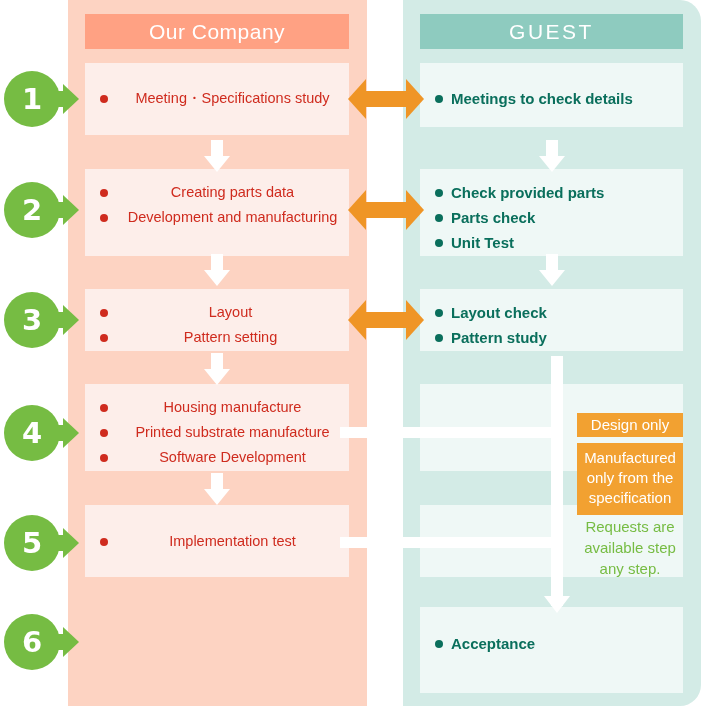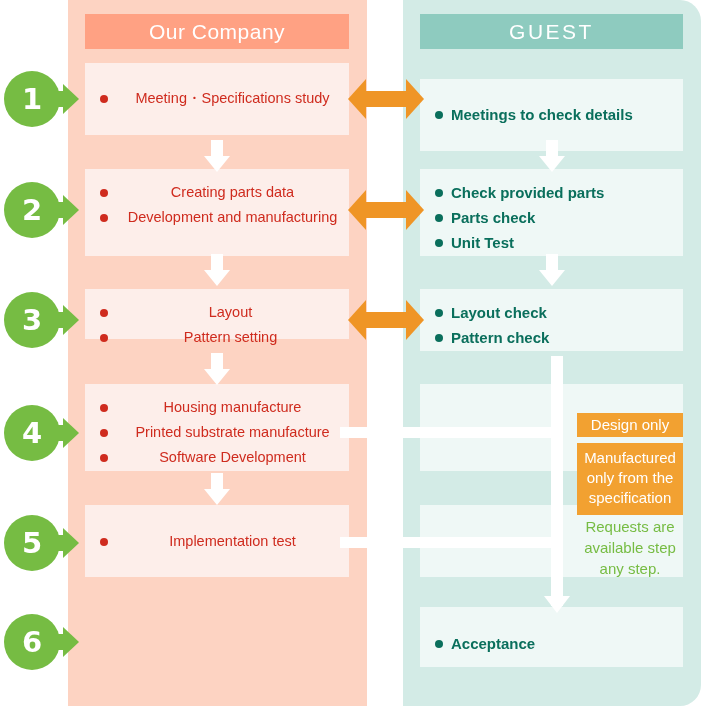--- a/index.html
+++ b/index.html
@@ -148,30 +148,30 @@
   }
   .note-1{left:577px;top:413px;width:106px;height:24px;line-height:24px;}
   .note-2{left:577px;top:443px;width:106px;padding:5px 4px 7px;line-height:20px;}
   .green-note{
     position:absolute;left:573px;top:516px;width:114px;
     color:#76bc43;font-size:15px;line-height:21px;text-align:center;
   }
 
   
   #box-l-1{top:63px;height:72px;padding:23px 0 0 14px;}
-  #box-r-1{top:79px;height:72px;padding:23px 0 4px 14px;}
+  #box-r-1{top:63px;height:64px;padding:23px 0 4px 14px;}
   #box-l-2{top:169px;height:87px;padding:11px 0 0 14px;}
   #box-r-2{top:169px;height:87px;padding:11px 0 0 14px;}
-  #box-l-3{top:289px;height:50px;padding:11px 4px 0 14px;}
+  #box-l-3{top:289px;height:62px;padding:11px 4px 0 14px;}
   #box-r-3{top:289px;height:62px;padding:11px 0 0 14px;}
   #box-l-4{top:384px;height:87px;padding:11px 0 0 14px;}
   #box-r-4{top:384px;height:87px;}
   #box-l-5{top:505px;height:72px;padding:24px 0 16px 14px;}
   #box-r-5{top:505px;height:72px;}
-  #box-r-6{top:607px;height:60px;padding:24px 0 16px 14px;}
+  #box-r-6{top:607px;height:86px;padding:24px 0 16px 14px;}
 </style>
 </head>
 <body>
 
 <div id="canvas">
 
   <div class="col col-left"></div>
   <div class="col col-right"></div>
 
   <div class="col-header hdr-left">Our Company</div>
@@ -221,21 +221,21 @@
     <ul>
       <li>Check provided parts</li>
       <li>Parts check</li>
       <li>Unit Test</li>
     </ul>
   </div>
 
   <div class="box box-right" id="box-r-3">
     <ul>
       <li>Layout check</li>
-      <li>Pattern check</li>
+      <li>Pattern study</li>
     </ul>
   </div>
 
   <div class="box box-right" id="box-r-4"></div>
   <div class="box box-right" id="box-r-5"></div>
 
   <div class="box box-right" id="box-r-6">
     <ul>
       <li>Acceptance</li>
     </ul>

